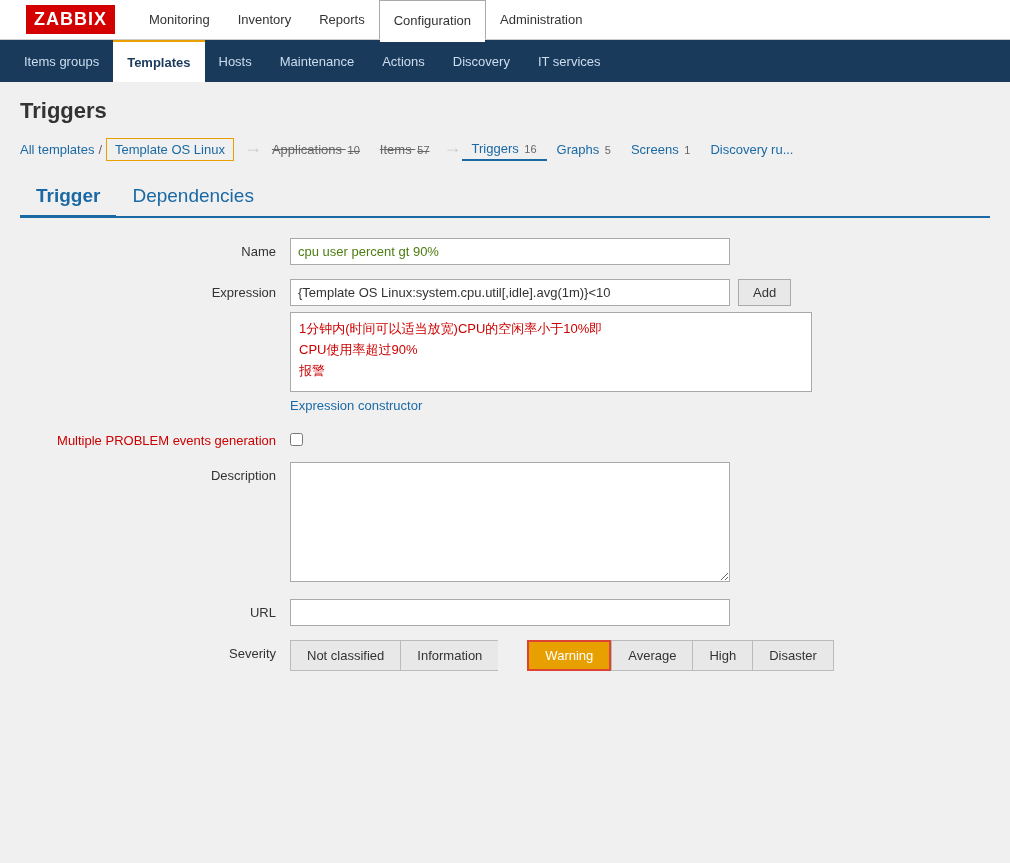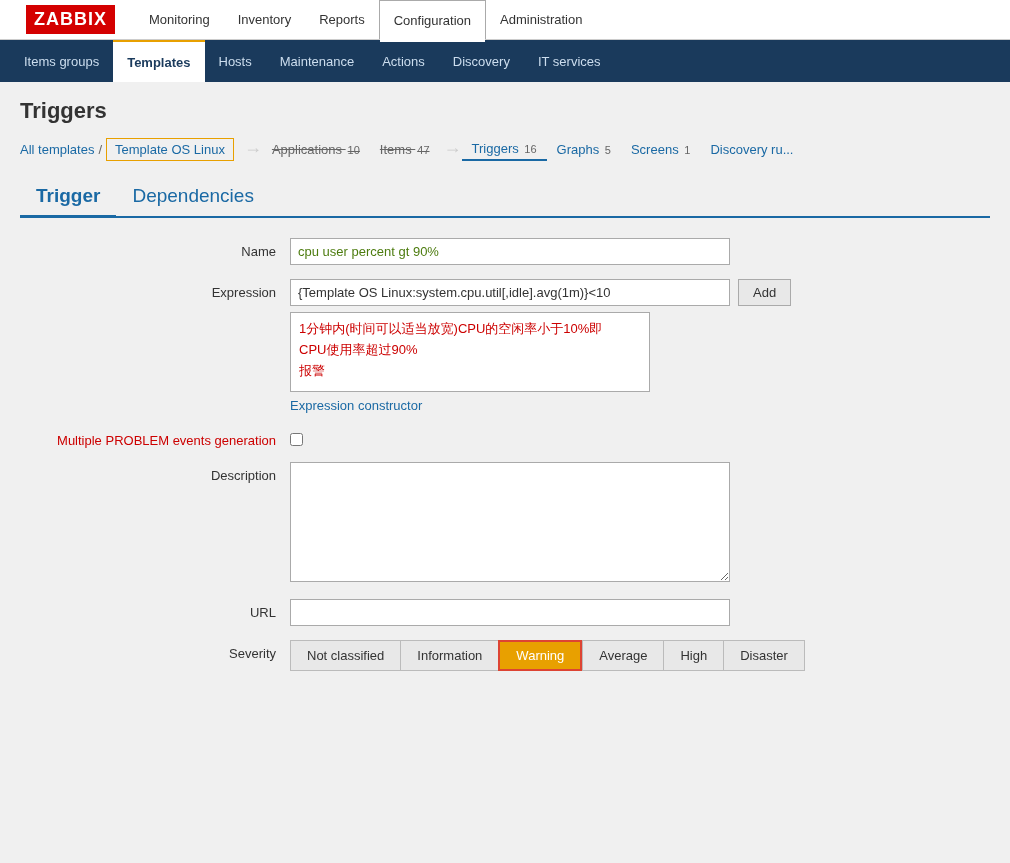--- a/index.html
+++ b/index.html
@@ -206,21 +206,21 @@
     .add-btn {
       padding: 5px 14px;
       background: #e8e8e8;
       border: 1px solid #aaa;
       cursor: pointer;
       font-size: 13px;
       color: #333;
     }
     .expression-comment {
       margin-top: 6px;
-      width: 360px;
+      width: 522px;
       min-height: 80px;
       border: 1px solid #aaa;
       background: #fff;
       padding: 6px 8px;
       color: #c00;
       font-size: 13px;
       line-height: 1.6;
     }
     .expression-link {
       margin-top: 6px;
@@ -263,20 +263,21 @@
       cursor: pointer;
       font-size: 13px;
       background: #e8e8e8;
       color: #333;
     }
     .sev-btn:last-child { border-right: 1px solid #bbb; }
     .sev-btn.active-sev {
       background: #e8a000;
       color: #fff;
       border: 2px solid #d43;
+      margin-left: 29px;
     }
   </style>
 </head>
 <body>
 
 <div class="top-nav">
   <div class="logo">ZABBIX</div>
   <div class="top-nav-links">
     <a href="#">Monitoring</a>
     <a href="#">Inventory</a>
@@ -298,21 +299,21 @@
 
 <div class="page-content">
   <h1 class="page-title">Triggers</h1>
 
   <div class="template-tabs">
     <a href="#">All templates</a>
     <span class="sep">/</span>
     <a href="#" class="template-link">Template OS Linux</a>
     <span style="margin-left:10px; color:#ccc; font-size:18px; position:relative; top:-2px;">→</span>
     <a href="#" class="tab-item strikethrough">Applications <span class="tab-badge">10</span></a>
-    <a href="#" class="tab-item strikethrough">Items <span class="tab-badge">47</span></a>
+    <a href="#" class="tab-item strikethrough">Items <span class="tab-badge">57</span></a>
     <span style="margin-left:4px; color:#ccc; font-size:18px; position:relative; top:-2px;">→</span>
     <a href="#" class="tab-item active-tab">Triggers <span class="tab-badge">16</span></a>
     <a href="#" class="tab-item">Graphs <span class="tab-badge">5</span></a>
     <a href="#" class="tab-item">Screens <span class="tab-badge">1</span></a>
     <a href="#" class="tab-item">Discovery ru...</a>
   </div>
 
   <div class="form-tabs">
     <div class="ftab active">Trigger</div>
     <div class="ftab">Dependencies</div>

